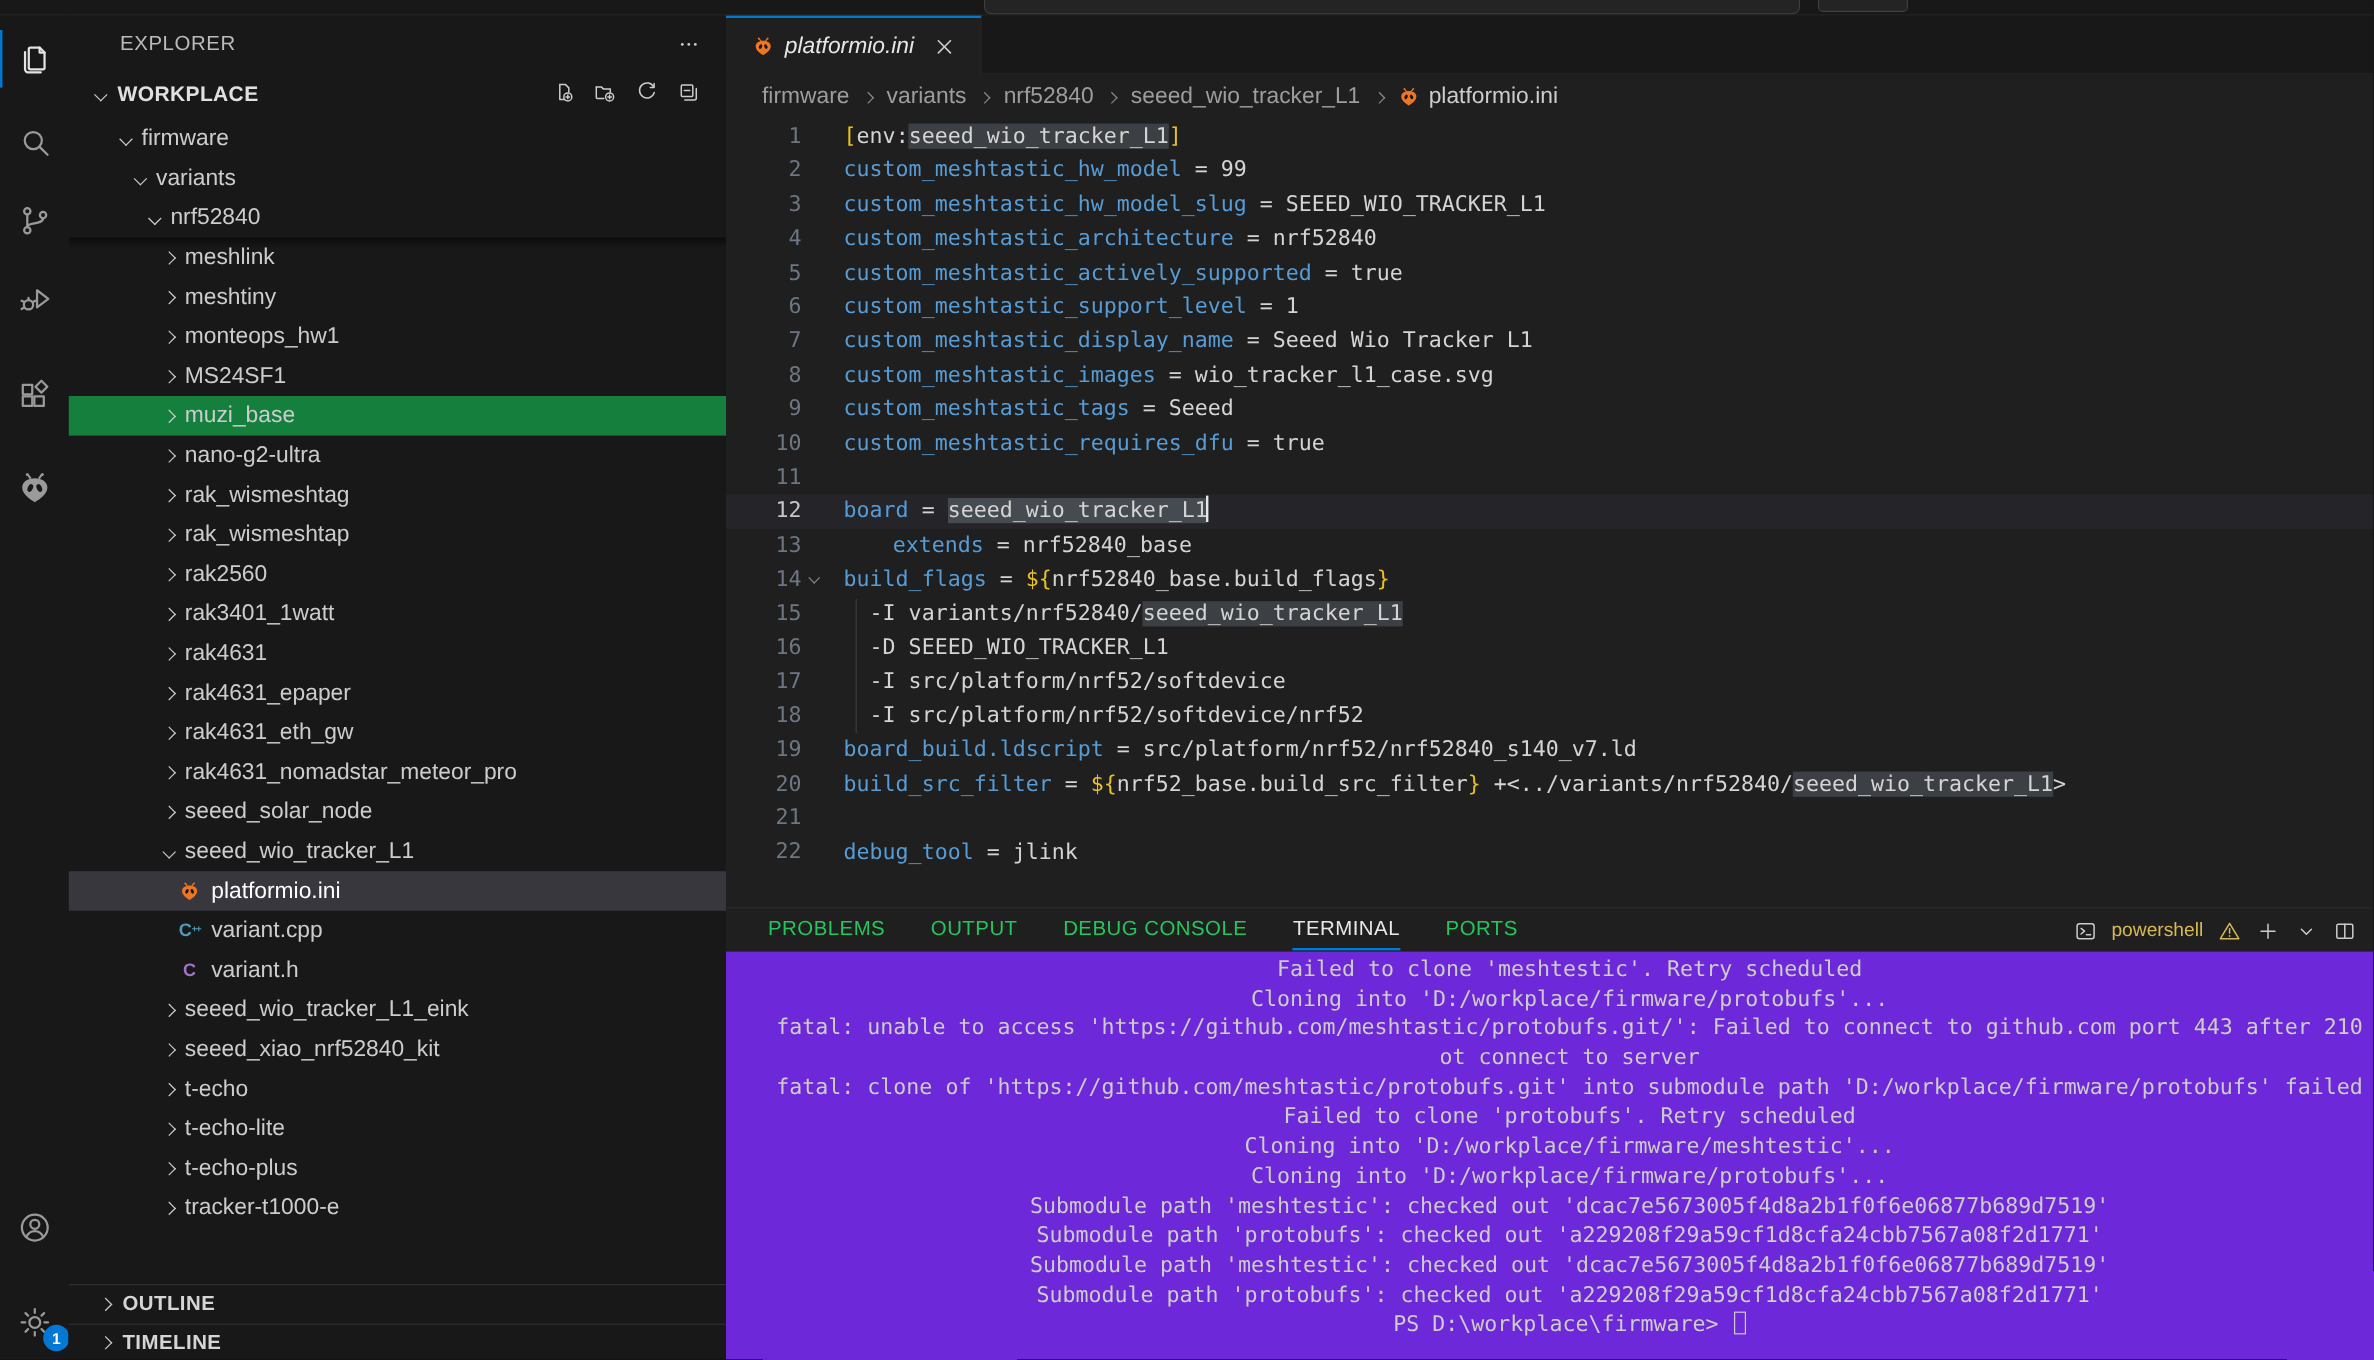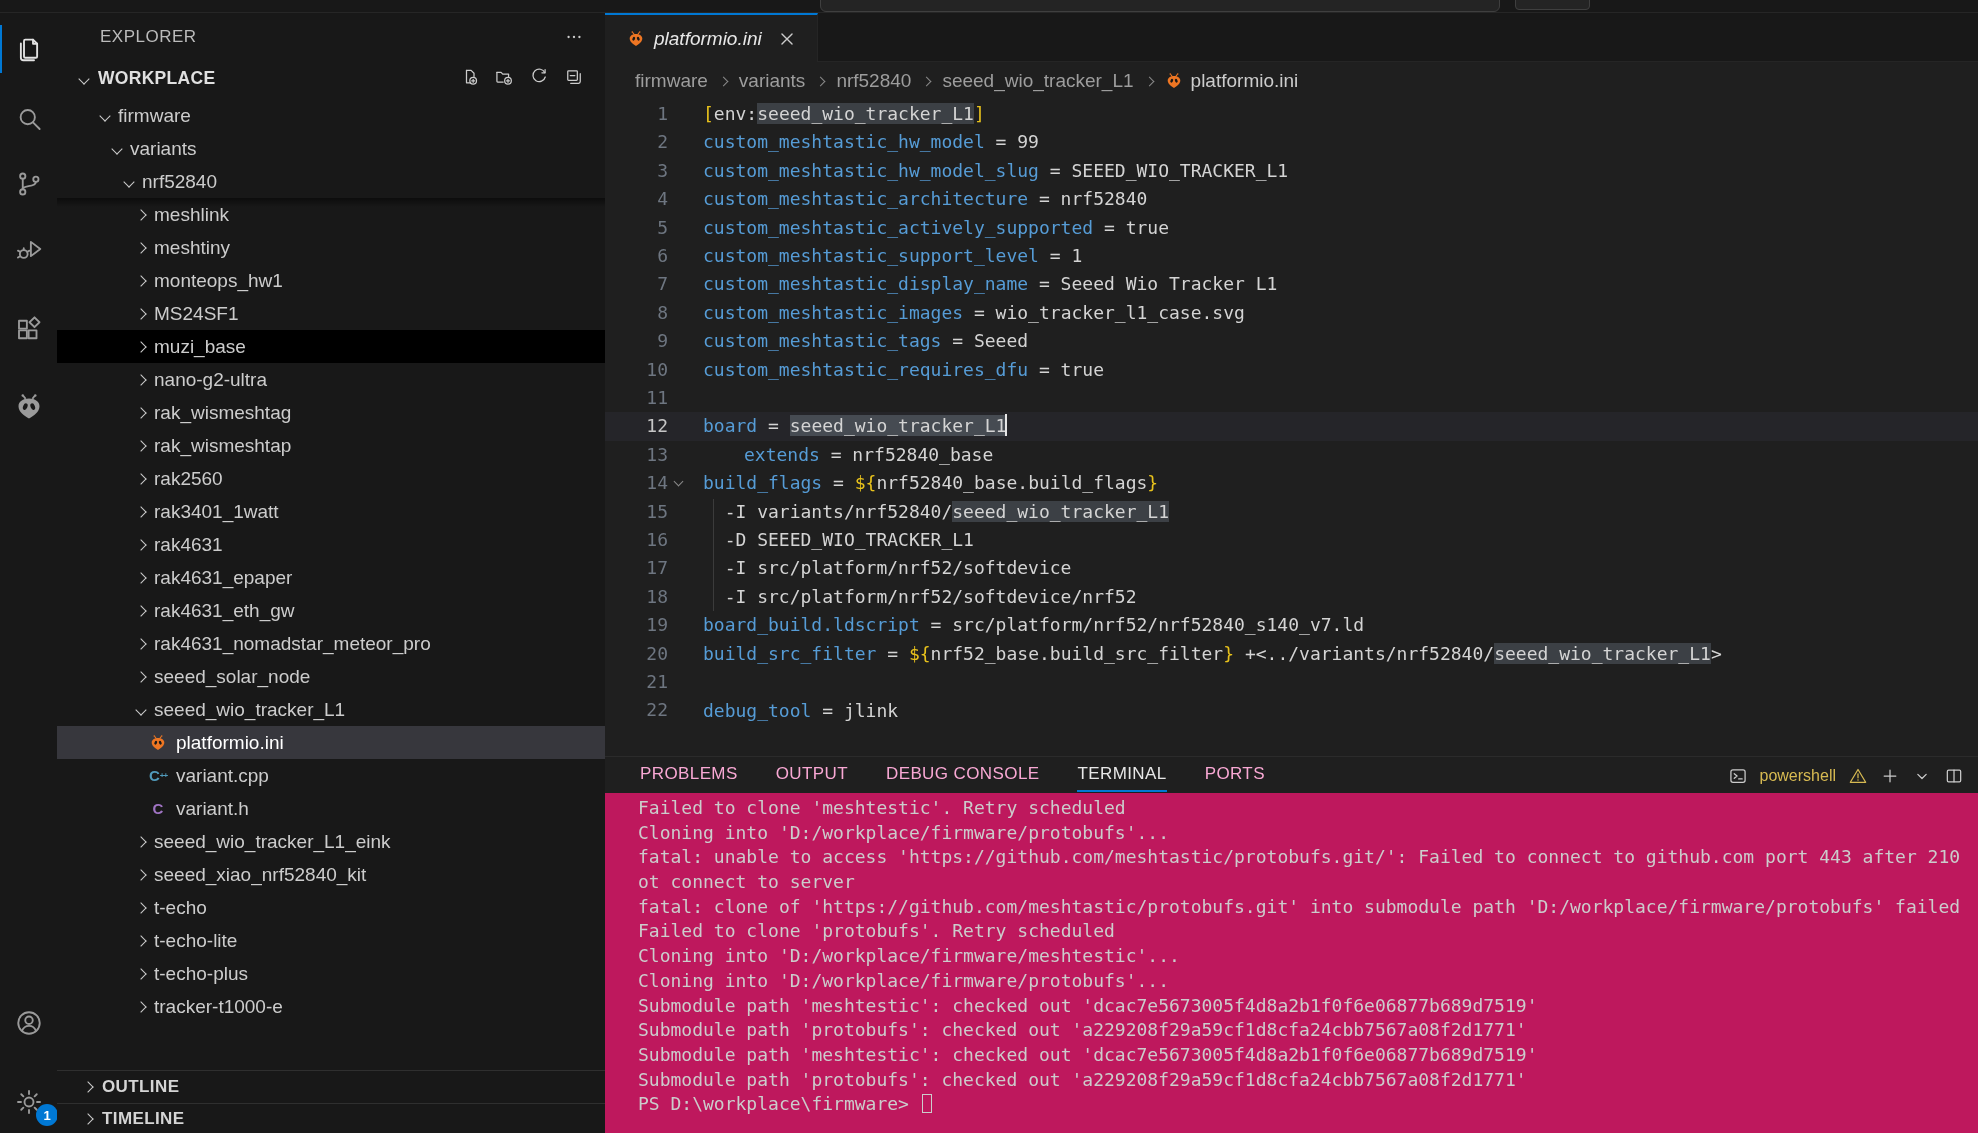--- a/index.html
+++ b/index.html
@@ -28,21 +28,21 @@
   .ws-actions .tbtn{width:22px;height:22px;display:flex;align-items:center;justify-content:center;cursor:pointer;}
   .tbtn svg{width:20px;height:20px;}
   .chev{display:inline-block;width:8px;height:8px;border-right:1.6px solid #cccccc;border-bottom:1.6px solid #cccccc;flex:none;}
   .chev.right{transform:rotate(-45deg);}
   .chev.down{transform:rotate(45deg);}
   .tree{position:absolute;left:0;top:86px;width:100%;height:971px;overflow:hidden;}
   .trow{position:relative;width:100%;height:33px;display:flex;align-items:center;font-size:19px;color:#cccccc;cursor:pointer;white-space:nowrap;}
   .trow .lbl{margin-left:9px;}
   .trow.selected{background:#37373d;}
   .trow.selected .lbl{color:#ffffff;}
-  .trow.hover{background:#000000;}
+  .trow.hover{background:#15803d;}
   .ficon{width:18px;height:18px;flex:none;display:flex;align-items:center;justify-content:center;}
   .ficon svg{width:18px;height:18px;}
   .fi{font-weight:700;font-size:15px;line-height:1;}
   .fi.cpp{color:#519aba;}
   .fi.hh{color:#a074c4;}
   .fi small{font-size:8px;vertical-align:3px;letter-spacing:-1px;}
   .sticky-shadow{position:absolute;left:0;top:99px;width:100%;height:9px;background:linear-gradient(to bottom,rgba(0,0,0,.5),rgba(0,0,0,0));pointer-events:none;}
   .side-sec{position:absolute;left:0;width:100%;border-top:1px solid #2f2f2f;display:flex;align-items:center;cursor:pointer;background:#181818;}
   .side-sec .chev{margin-left:27px;}
   .side-sec .slbl{margin-left:10px;font-size:17px;font-weight:700;letter-spacing:.4px;color:#d5d5d5;}
@@ -68,28 +68,28 @@
   .tk-k{color:#569cd6;}
   .tk-v{color:#d4d4d4;}
   .tk-y{color:#e8c21c;}
   .m-hl{background:#3c4045;}
   .m-sel{background:#464b52;}
   .cursor{display:inline-block;width:2px;height:22px;background:#e6e6e6;vertical-align:-4px;margin:0 -1px;}
   .indent-guide{position:absolute;left:108px;top:399px;width:1px;height:112px;background:#3b3b3b;}
   
   .panelheader{position:absolute;left:605px;top:756px;width:1373px;height:37px;background:#1f1f1f;border-top:1px solid #2b2b2b;}
   .ptabs{position:absolute;left:35px;top:0;height:37px;display:flex;gap:38px;}
-  .ptab{height:35px;display:flex;align-items:center;font-size:17px;letter-spacing:.4px;color:#f9a8d4;cursor:pointer;border-bottom:2px solid transparent;}
+  .ptab{height:35px;display:flex;align-items:center;font-size:17px;letter-spacing:.4px;color:#22c55e;cursor:pointer;border-bottom:2px solid transparent;}
   .ptab.active{color:#e7e7e7;border-bottom-color:#0078d4;}
   .pright{position:absolute;right:14px;top:0;height:37px;display:flex;align-items:center;gap:12px;}
   .pright .tbtn{color:#cccccc;}
   .shell-name{font-size:16px;color:#d7ba52;cursor:pointer;}
   
-  .terminal{position:absolute;left:605px;top:793px;width:1373px;height:340px;background:#be185d;overflow:hidden;
-            font-family:"DejaVu Sans Mono",monospace;font-size:18px;color:#cccccc;padding:3px 0 0 33px;}
+  .terminal{position:absolute;left:605px;top:793px;width:1373px;height:340px;background:#6d28d9;overflow:hidden;
+            font-family:"DejaVu Sans Mono",monospace;font-size:18px;color:#cccccc;padding:3px 0 0 33px;text-align:center;}
   .tline{height:24.7px;line-height:24.7px;white-space:pre;}
   .tcursor{display:inline-block;width:10px;height:19px;border:1.4px solid #cccccc;vertical-align:-3px;margin-left:2px;}
 </style>
 </head>
 <body>
 
 <div id="root">
   <div class="titlebar">
     <div class="cmdcenter"></div>
     <div class="cmdside"></div>

